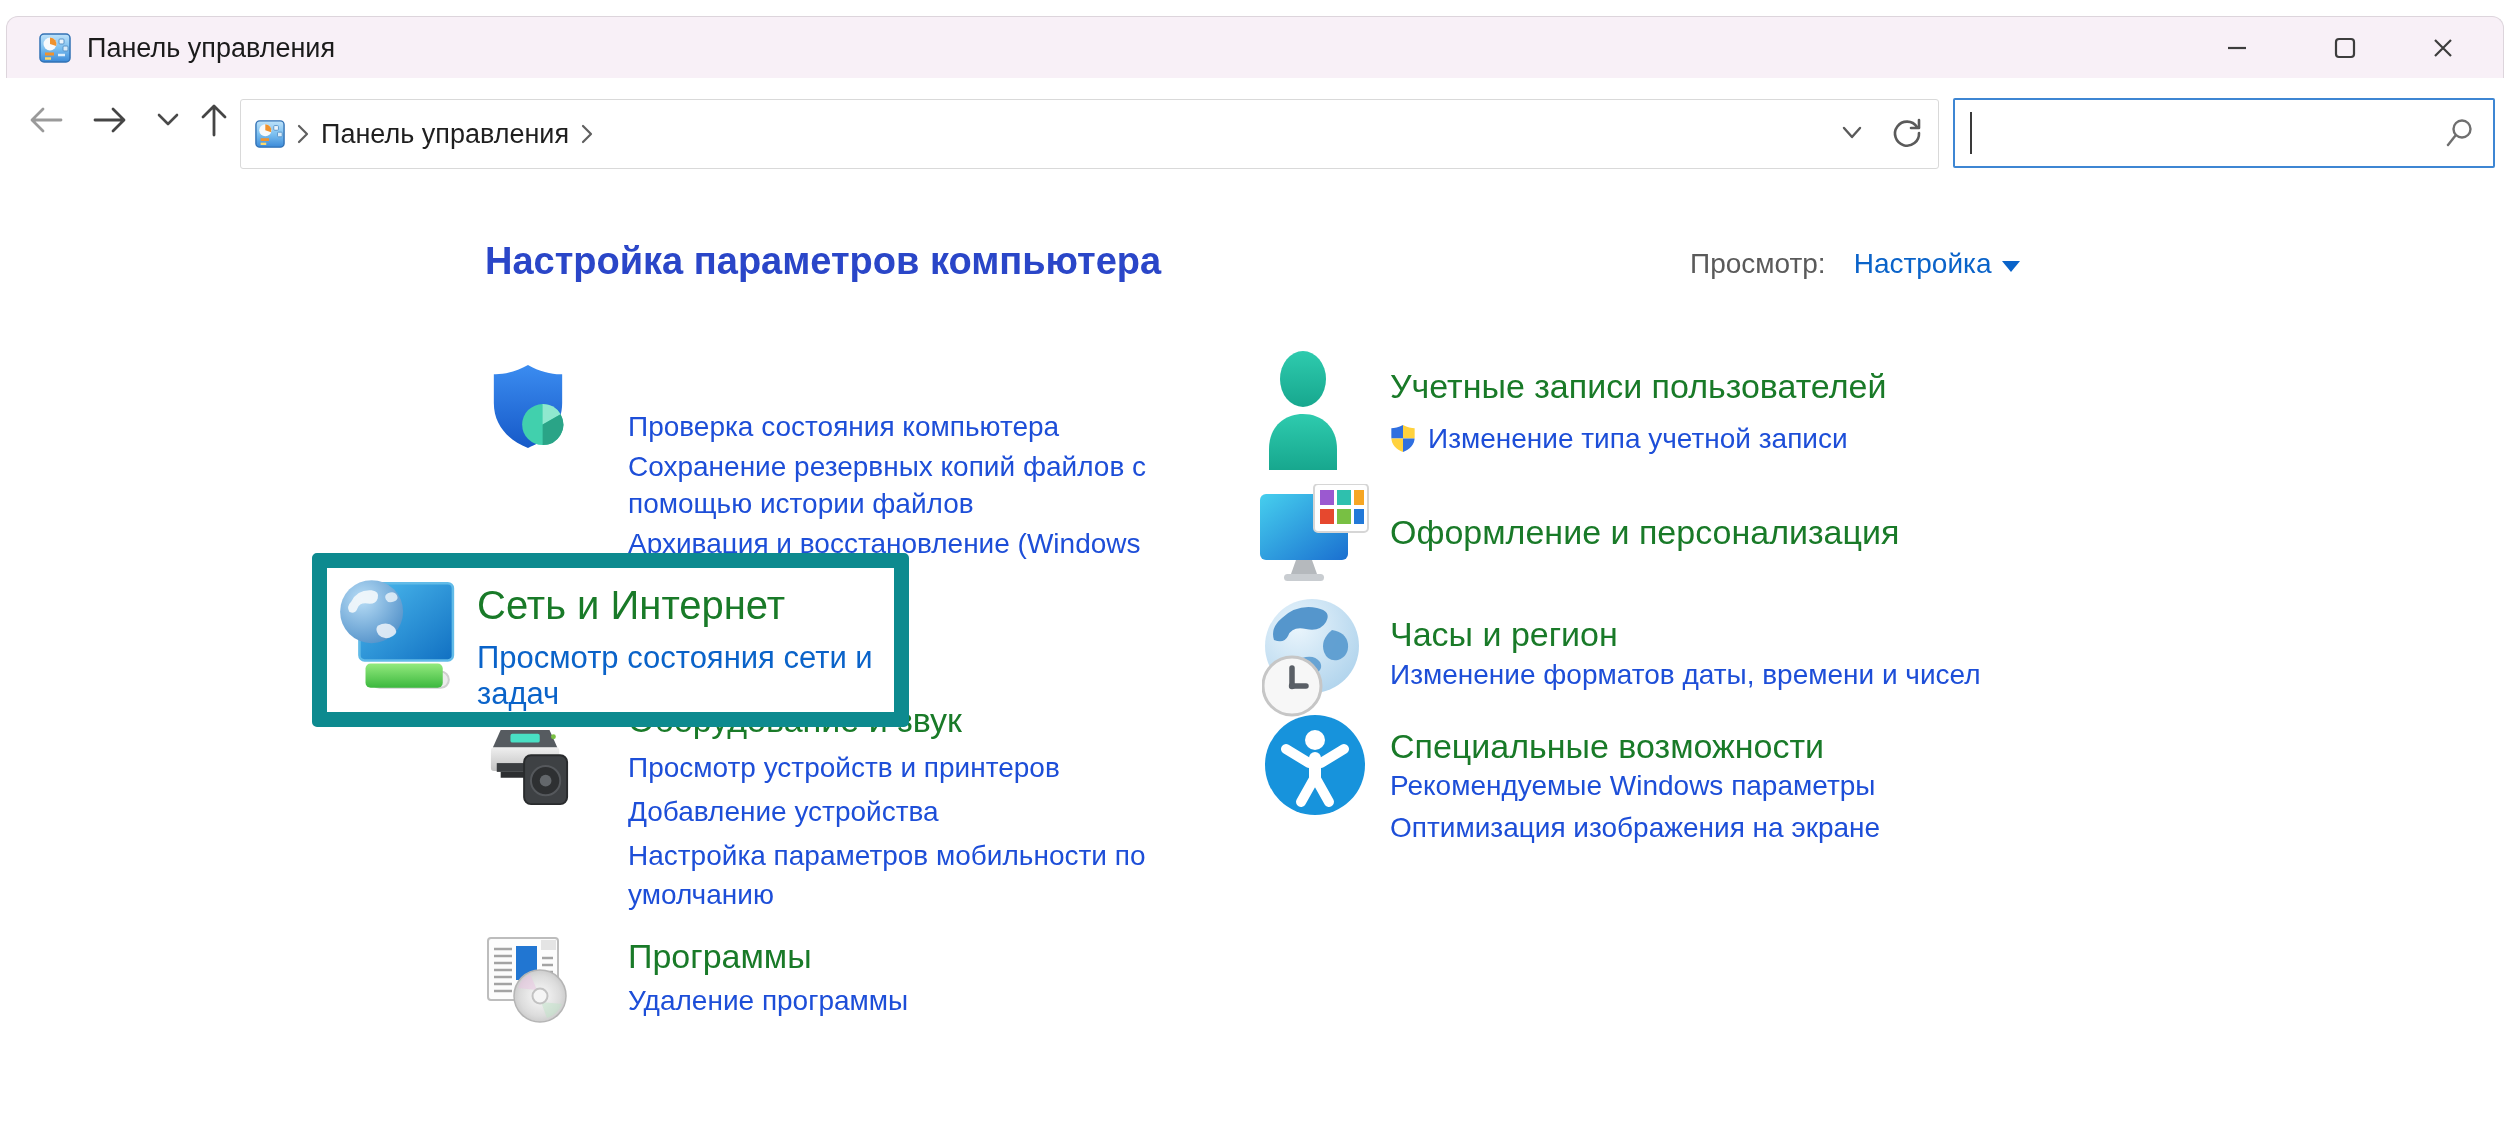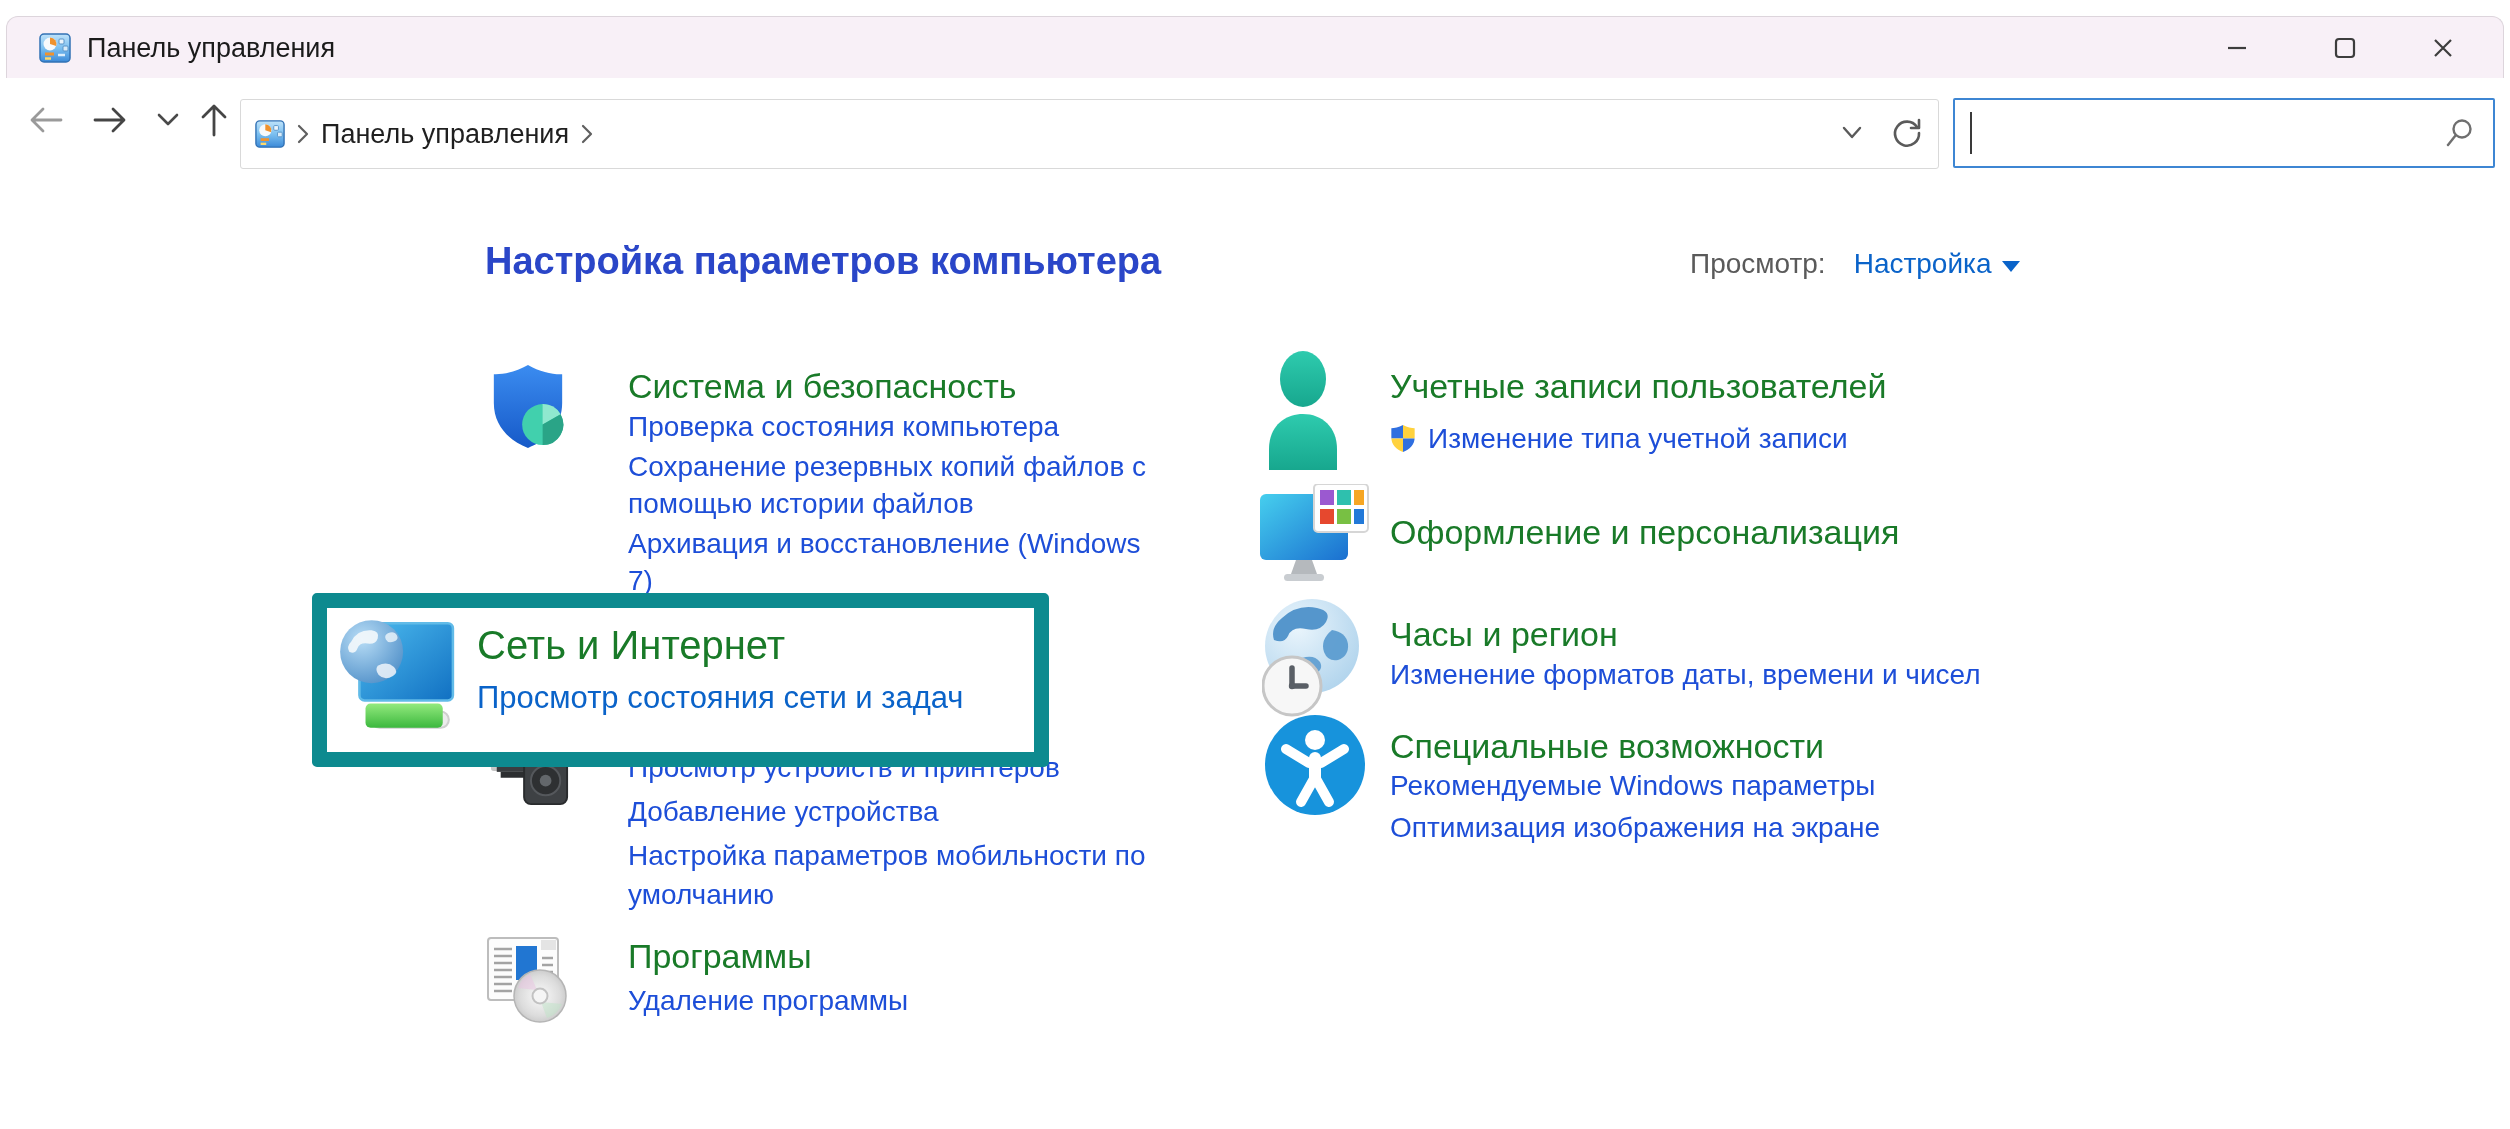--- a/index.html
+++ b/index.html
@@ -33,22 +33,22 @@
   .viewby .lbl{color:#5a5a5a;}
   .viewby .val{color:#0a63c9;margin-left:28px;}
   .tri-down{width:0;height:0;border-left:9px solid transparent;border-right:9px solid transparent;
             border-top:11px solid #0a63c9;margin-left:10px;margin-top:4px;}
   .cat-title{font-size:34px;color:#197a28;line-height:40px;text-decoration:none;display:inline-block;}
   .cat-link{display:block;font-size:28px;color:#1d4ed8;line-height:37px;margin-bottom:3px;text-decoration:none;}
   .ltext{position:absolute;left:628px;width:530px;}
   .rtext{position:absolute;left:1390px;width:650px;}
   .icn{position:absolute;}
   
-  .hlbox{position:absolute;left:312px;top:553px;width:737px;height:174px;background:#ffffff;
-         border:15px solid #0d8a8f;border-radius:5px;z-index:6;box-sizing:border-box;margin-top:40px;}
+  .hlbox{position:absolute;left:312px;top:553px;width:597px;height:174px;background:#ffffff;
+         border:15px solid #0d8a8f;border-radius:5px;z-index:6;box-sizing:border-box;}
   .hlbox .hl-title{position:absolute;left:150px;top:15px;font-size:40px;color:#197a28;text-decoration:none;}
   .hlbox .hl-link{position:absolute;left:150px;top:72px;font-size:31px;color:#0a63c9;text-decoration:none;}
   .uac-row{display:flex;align-items:center;gap:12px;}
   .under{z-index:1;}
 </style>
 </head>
 <body>
 
 <svg width="0" height="0" style="position:absolute">
   <defs>
@@ -197,23 +197,20 @@
     <span class="val">Настройка</span>
     <span class="tri-down"></span>
   </div>
 
   <svg class="icn" style="left:487px;top:362px" width="82" height="90" viewBox="0 0 84 92">
     <path d="M42 3 C30 10 16 13 7 12.5 V42 C7 65 22 80 42 88 C62 80 77 65 77 42 V12.5 C68 13 54 10 42 3 Z" fill="url(#gsh)"></path>
     <circle cx="57" cy="64" r="21" fill="#41d0ad"></circle>
     <path d="M57 64 L57 43 A21 21 0 0 1 75.4 53.5 Z" fill="#8fe8cf"></path>
     <path d="M57 64 L75.4 53.5 A21 21 0 0 1 57 85 Z" fill="#2aa487"></path>
   </svg>
-  <div class="ltext" style="top:366px">
-    <a href="#" class="cat-title">Система и безопасность</a>
-  </div>
   <div class="ltext" style="top:408px">
     <a href="#" class="cat-link">Проверка состояния компьютера</a>
     <a href="#" class="cat-link">Сохранение резервных копий файлов с помощью истории файлов</a>
     <a href="#" class="cat-link">Архивация и восстановление (Windows 7)</a>
   </div>
 
   <div class="hlbox">
     <svg class="icn" style="left:8px;top:3px" width="122" height="126" viewBox="0 0 120 124">
       <rect x="36" y="99" width="76" height="16" rx="8" fill="#ececec" stroke="#cfcfcf" stroke-width="2"></rect>
       <rect x="30" y="91" width="76" height="24" rx="5" fill="url(#ggrn)"></rect>

